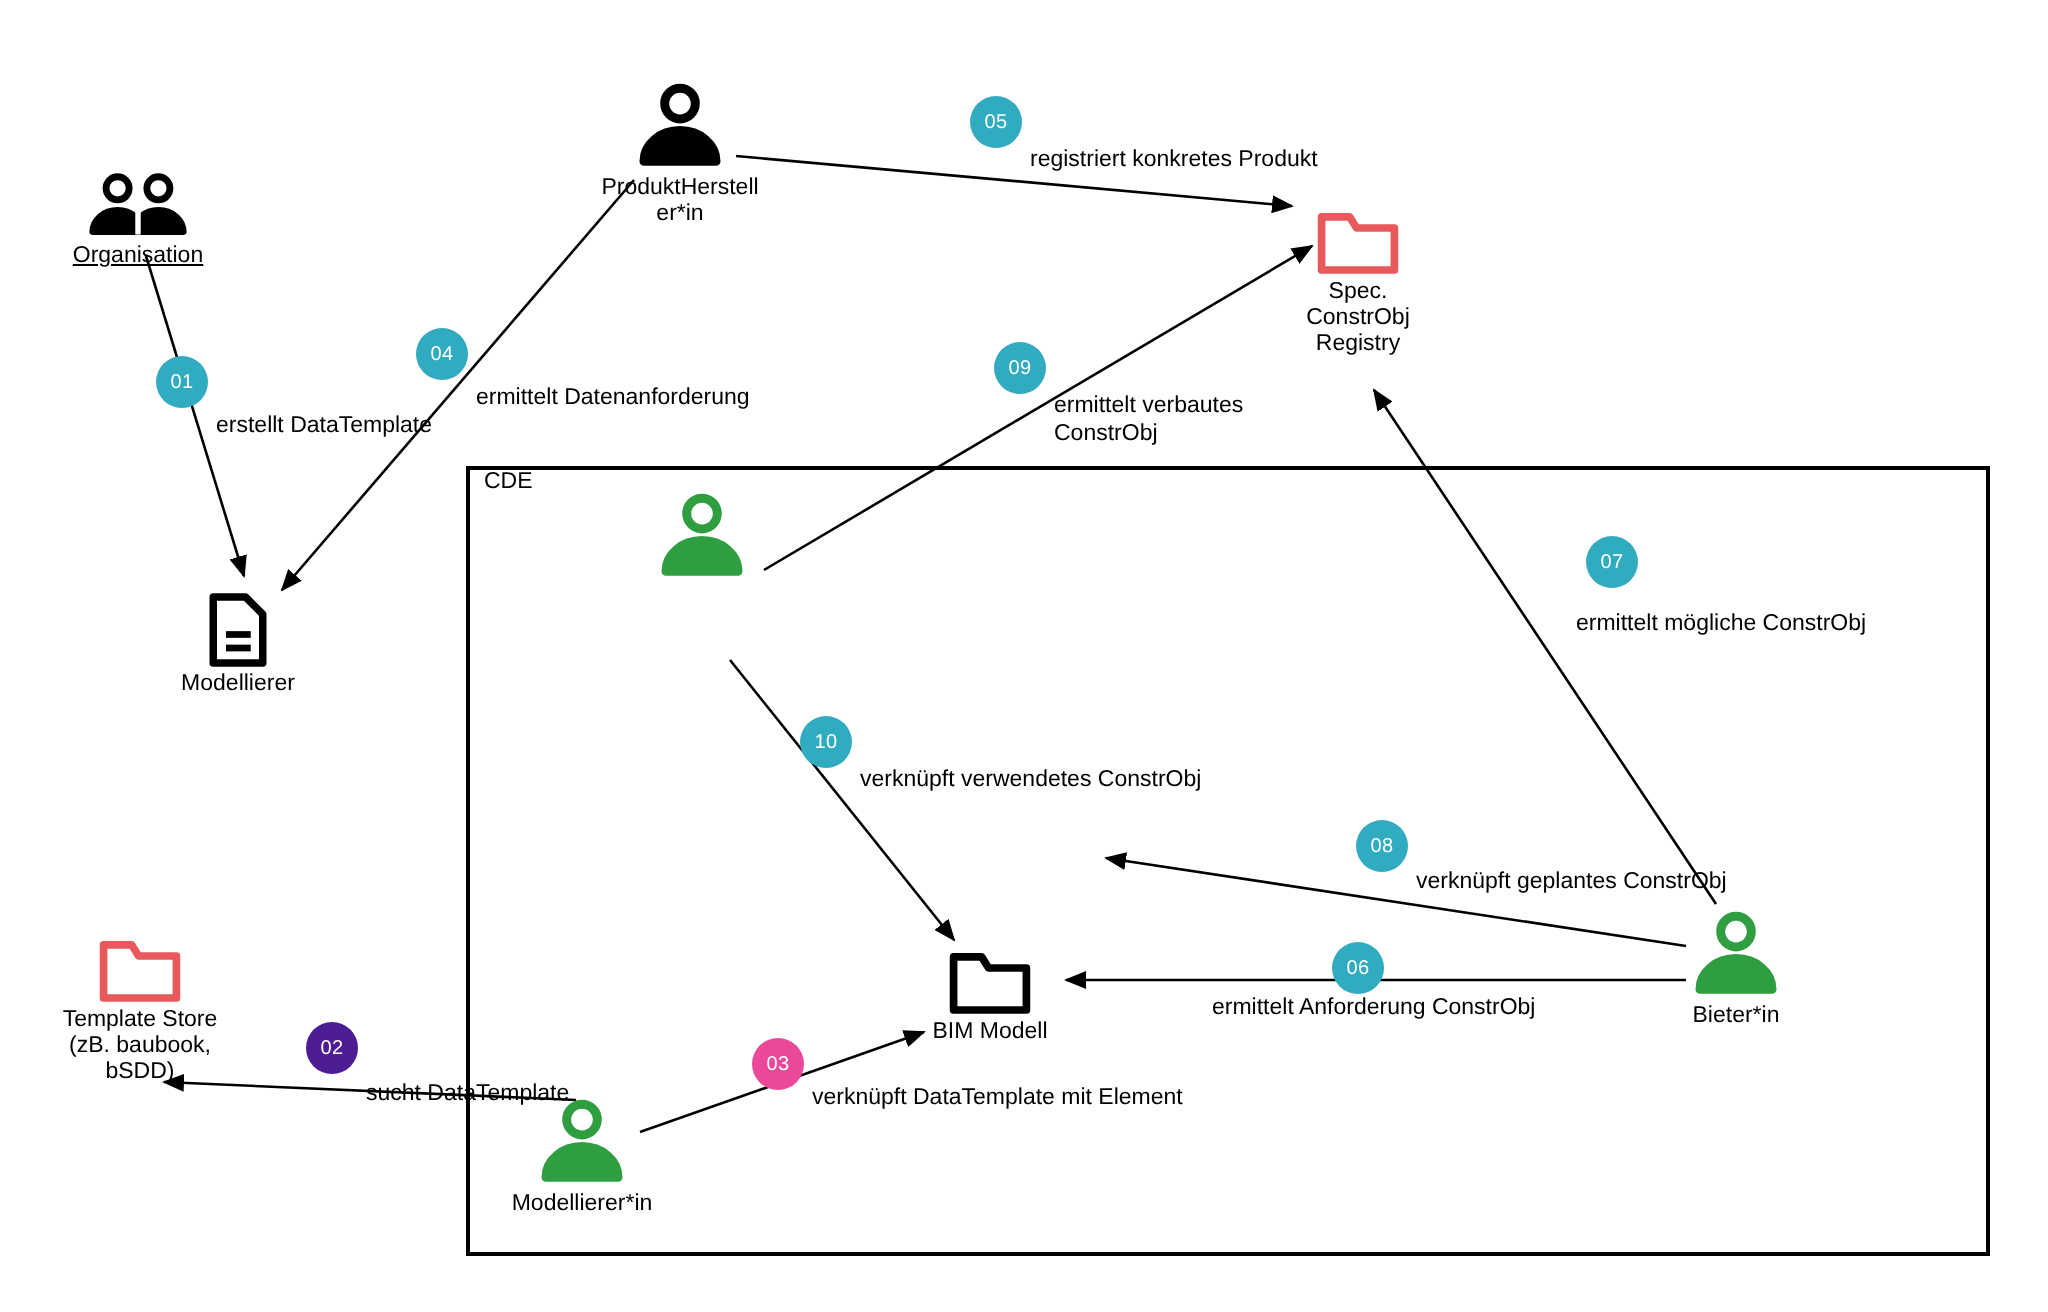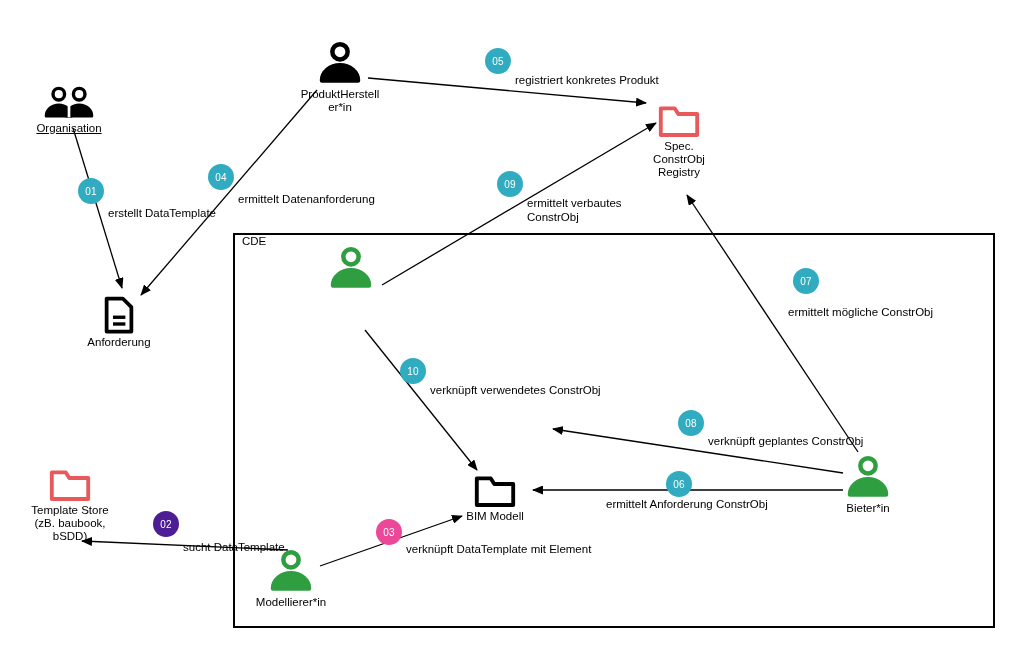--- a/index.html
+++ b/index.html
@@ -133,21 +133,21 @@
 Registry</div>
       </div>
       <div class="node" style="left: 64px; top: 296px; width: 110px;">
         <div class="icon-wrap" style="height: 38px;">
           <svg width="30" height="38" viewBox="0 0 80 100">
             <path d="M 7 6 L 50 6 L 73 29 L 73 94 L 7 94 Z" stroke="#000000" fill="none" stroke-width="10" stroke-linejoin="round"></path>
             <line x1="24" y1="56" x2="57" y2="56" stroke="#000000" stroke-width="9"></line>
             <line x1="24" y1="74" x2="57" y2="74" stroke="#000000" stroke-width="9"></line>
           </svg>
         </div>
-        <div class="node-label">Anforderung</div>
+        <div class="node-label">Modellierer</div>
       </div>
       <div class="node" style="left: 9px; top: 468px; width: 122px;">
         <div class="icon-wrap" style="height: 34px;">
           <svg width="42" height="34" viewBox="0 0 120 96">
             <path d="M 8 88 L 8 12 L 48 12 L 58 28 L 112 28 L 112 88 Z" stroke="#e8595b" fill="none" stroke-width="11" stroke-linejoin="round" stroke-linecap="round"></path>
           </svg>
         </div>
         <div class="node-label">Template Store
 (zB. baubook,
 bSDD)</div>

